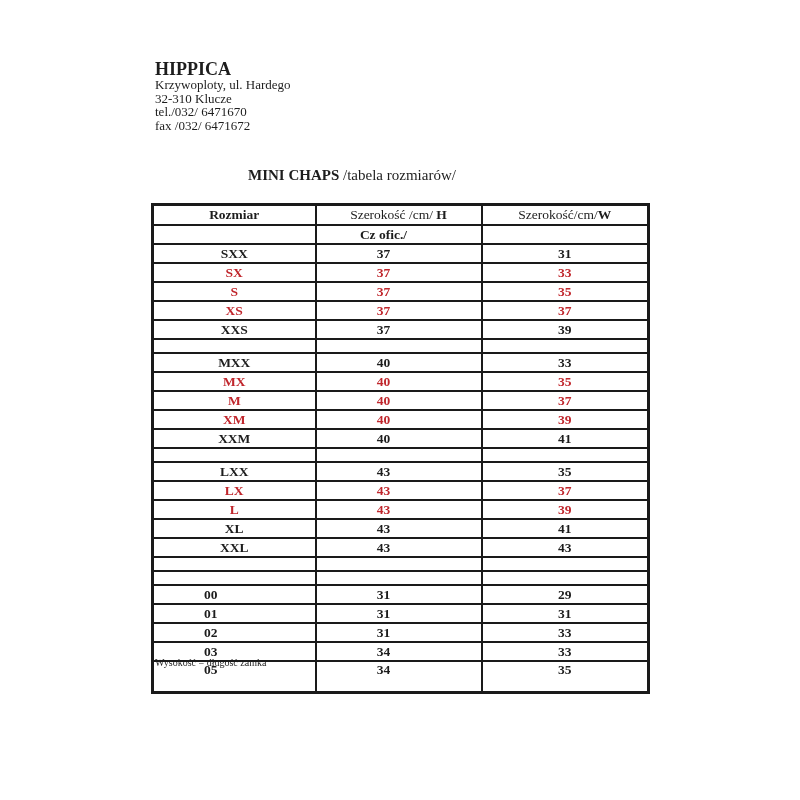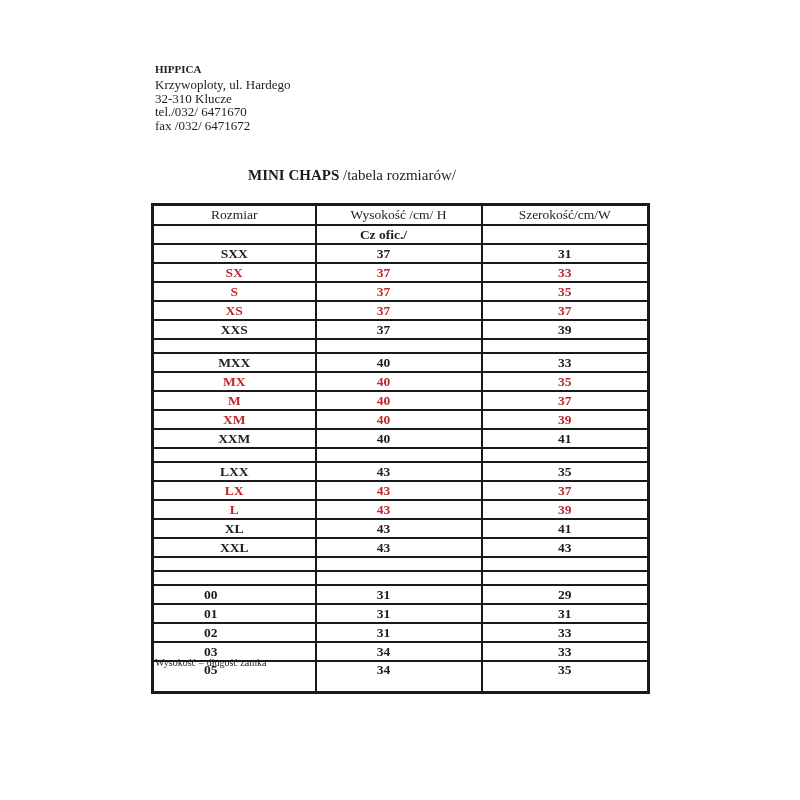--- a/index.html
+++ b/index.html
@@ -24,21 +24,21 @@
     position: absolute;
     left: 155px;
     top: 62px;
     font-size: 13px;
     line-height: 13.6px;
     white-space: nowrap;
   }
   .company .name {
     display: block;
     font-weight: bold;
-    font-size: 11px;
+    font-size: 18px;
     line-height: 15px;
     margin-bottom: 1px;
   }
 
   
   .doc-title {
     position: absolute;
     left: 248px;
     top: 167px;
     font-size: 15px;
@@ -66,21 +66,21 @@
     text-align: center;
     height: 17px;
     line-height: 16px;
     overflow: hidden;
   }
   .size-table thead th {
     height: 18px;
     font-weight: normal;
   }
   .size-table thead th .bold,
-  .size-table th.colhead-size { font-weight: normal; }
+  .size-table th.colhead-size { font-weight: bold; }
   .size-table td { font-weight: bold; }
   
   .size-table td:nth-child(2) { padding-right: 30px; }
   .size-table tr.subheader td { font-weight: bold; }
   .size-table tr.red td { color: var(--red, #c0262c); }
   .size-table tr.spacer td { height: 12px; }
   .size-table tr.tall td { height: 29px; vertical-align: top; }
   .size-table td.num {
     text-align: left;
     padding-left: 50px;
@@ -112,21 +112,21 @@
 
   <table class="size-table">
     <colgroup>
         <col class="c1">
         <col class="c2">
         <col class="c3">
       </colgroup>
     <thead>
       <tr>
         <th class="colhead-size">Rozmiar</th>
-        <th><span>Wysokość /cm/ </span><span class="bold">H</span></th>
+        <th><span>Szerokość /cm/ </span><span class="bold">H</span></th>
         <th><span>Szerokość/cm/</span><span class="bold">W</span></th>
       </tr>
     </thead>
     <tbody>
       <tr class="subheader">
         <td></td>
         <td>Cz ofic./</td>
         <td></td>
       </tr>
     <tr>

